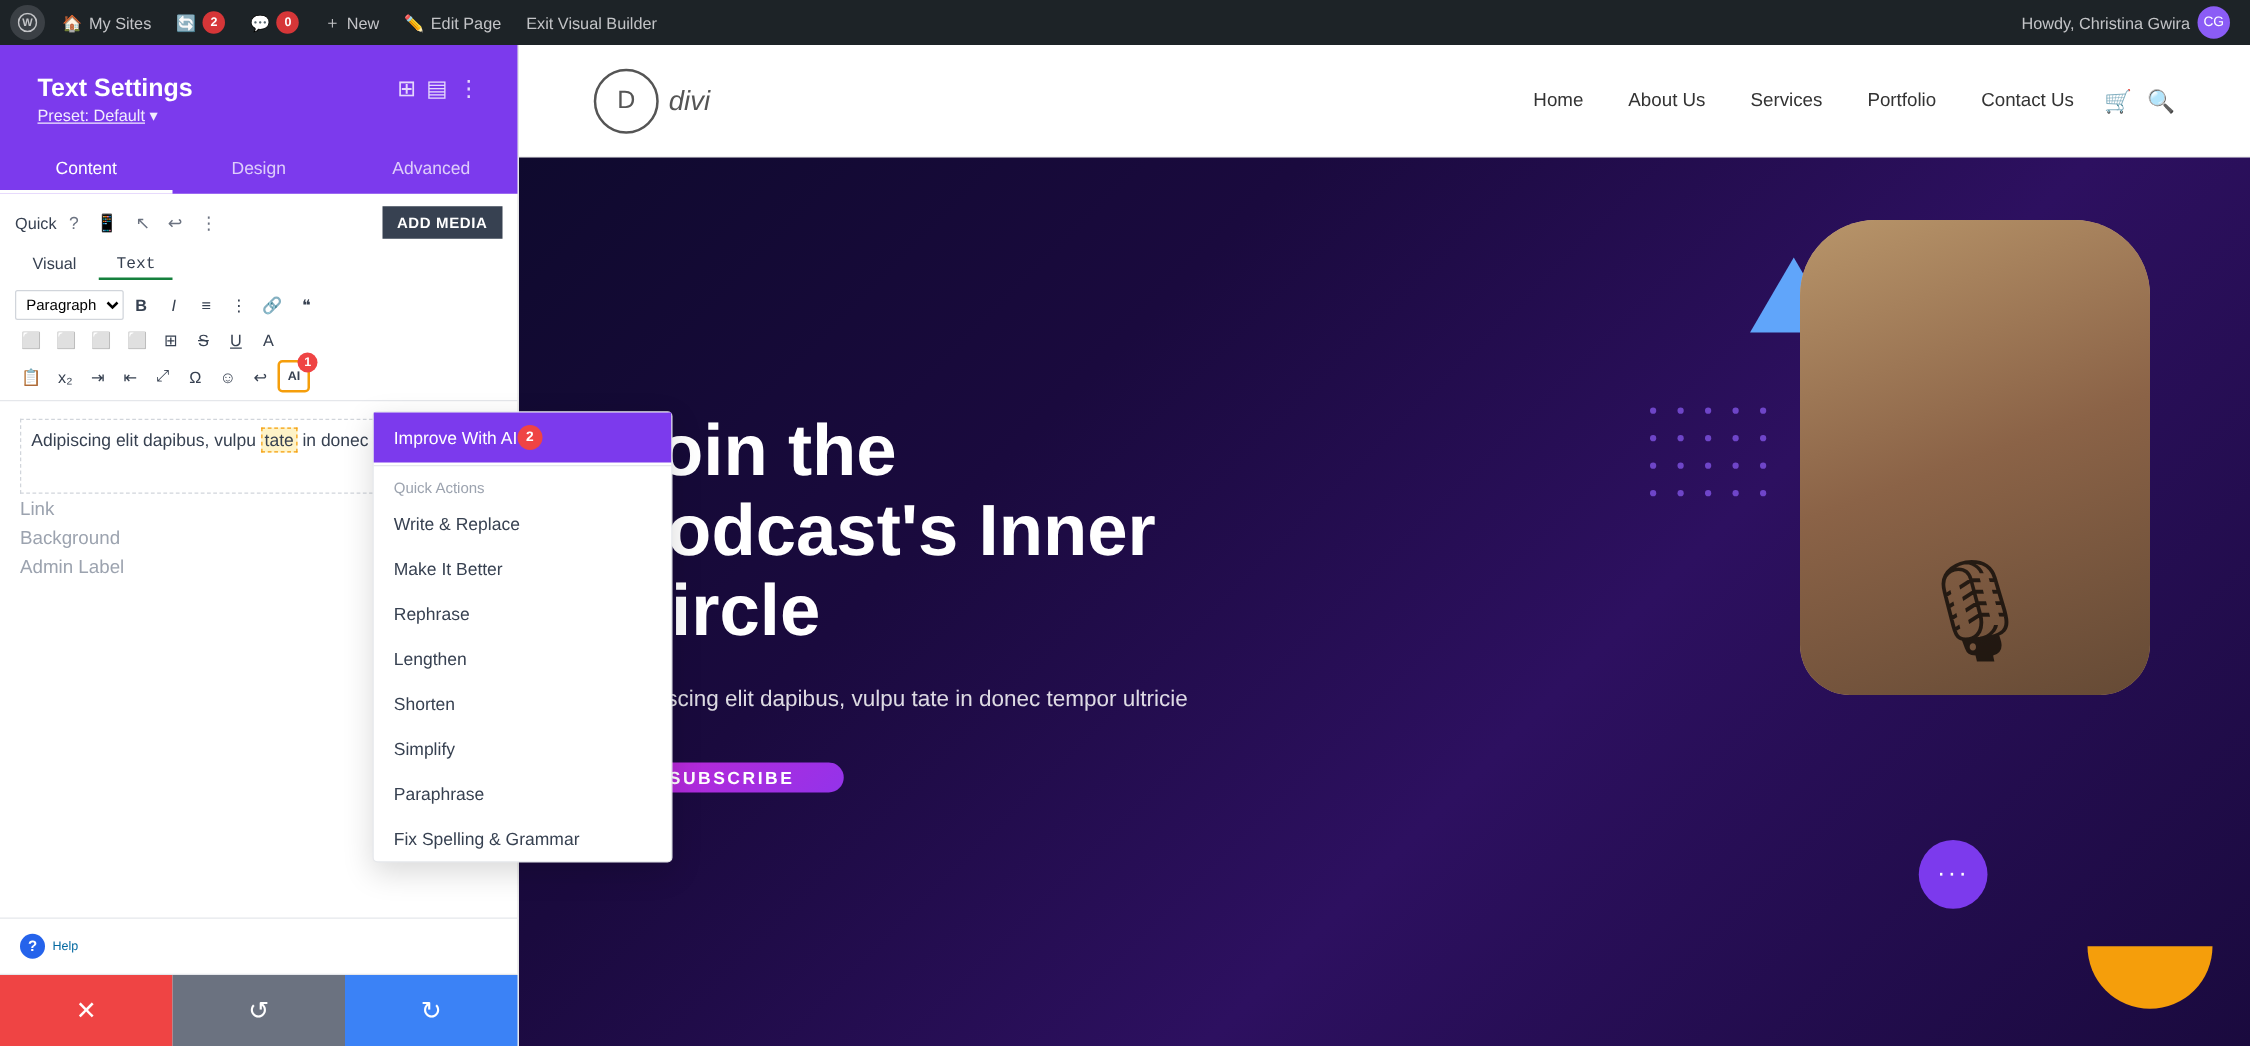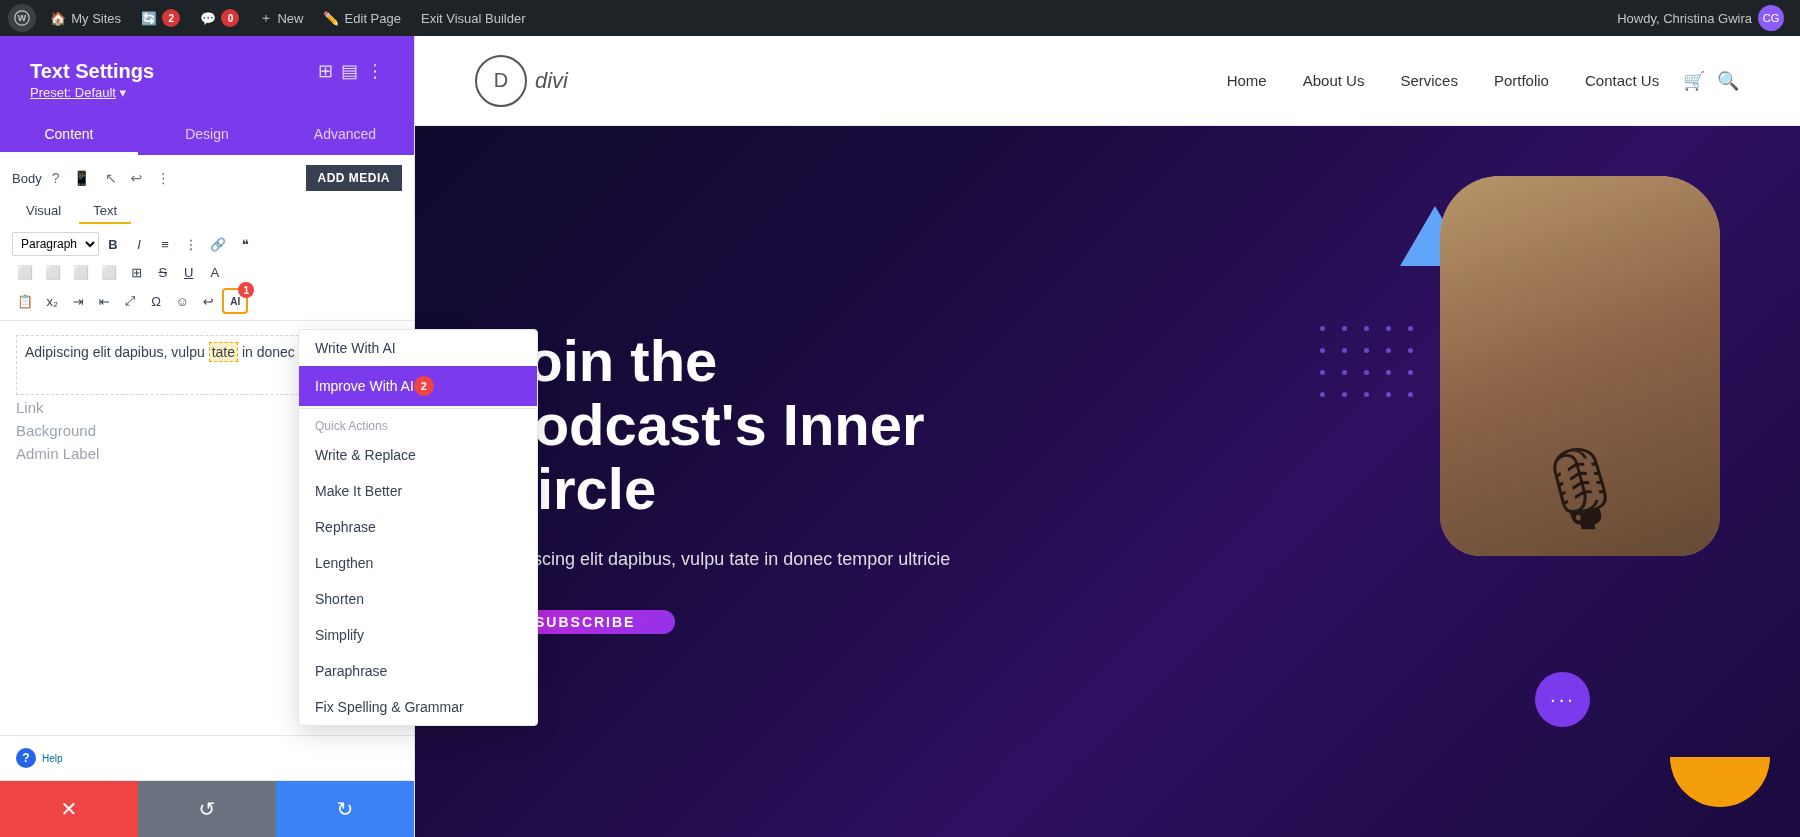--- a/index.html
+++ b/index.html
@@ -124,21 +124,21 @@
       margin-bottom: 8px;
       gap: 4px;
     }
     .toolbar-tab {
       padding: 4px 14px;
       font-size: 13px;
       color: #374151;
       cursor: pointer;
       border-bottom: 2px solid transparent;
     }
-    .toolbar-tab.active { border-bottom: 2px solid #eab308; }
+    .toolbar-tab.active { border-bottom: 2px solid #15803d; font-family: Liberation Mono, monospace; }
 
     .format-toolbar {
       display: flex;
       flex-direction: column;
       gap: 4px;
     }
     .format-row {
       display: flex;
       align-items: center;
       gap: 2px;
@@ -509,21 +509,21 @@
 
       <div class="panel-tabs">
         <div class="panel-tab active">Content</div>
         <div class="panel-tab">Design</div>
         <div class="panel-tab">Advanced</div>
       </div>
 
       <div class="panel-toolbar">
 
         <div class="toolbar-row1">
-          <span class="body-label">Body</span>
+          <span class="body-label">Quick</span>
           <button class="toolbar-icon-btn">?</button>
           <button class="toolbar-icon-btn">📱</button>
           <button class="toolbar-icon-btn">↖</button>
           <button class="toolbar-icon-btn">↩</button>
           <button class="toolbar-icon-btn">⋮</button>
           <div style="flex:1;"></div>
           <button class="add-media-btn">ADD MEDIA</button>
         </div>
 
         <div class="toolbar-tabs">
@@ -604,21 +604,20 @@
           <span>↺</span>
         </button>
         <button class="bottom-btn btn-redo">
           <span>↻</span>
         </button>
       </div>
     </div>
   </div>
 
   <div class="ai-popup">
-    <div class="ai-popup-item">Write With AI</div>
     <div class="ai-popup-item active">
       <span>Improve With AI</span>
       <span class="badge-num">2</span>
     </div>
     <div class="ai-popup-divider"></div>
     <div class="ai-section-label">Quick Actions</div>
     <div class="ai-popup-item">Write &amp; Replace</div>
     <div class="ai-popup-item">Make It Better</div>
     <div class="ai-popup-item">Rephrase</div>
     <div class="ai-popup-item">Lengthen</div>

